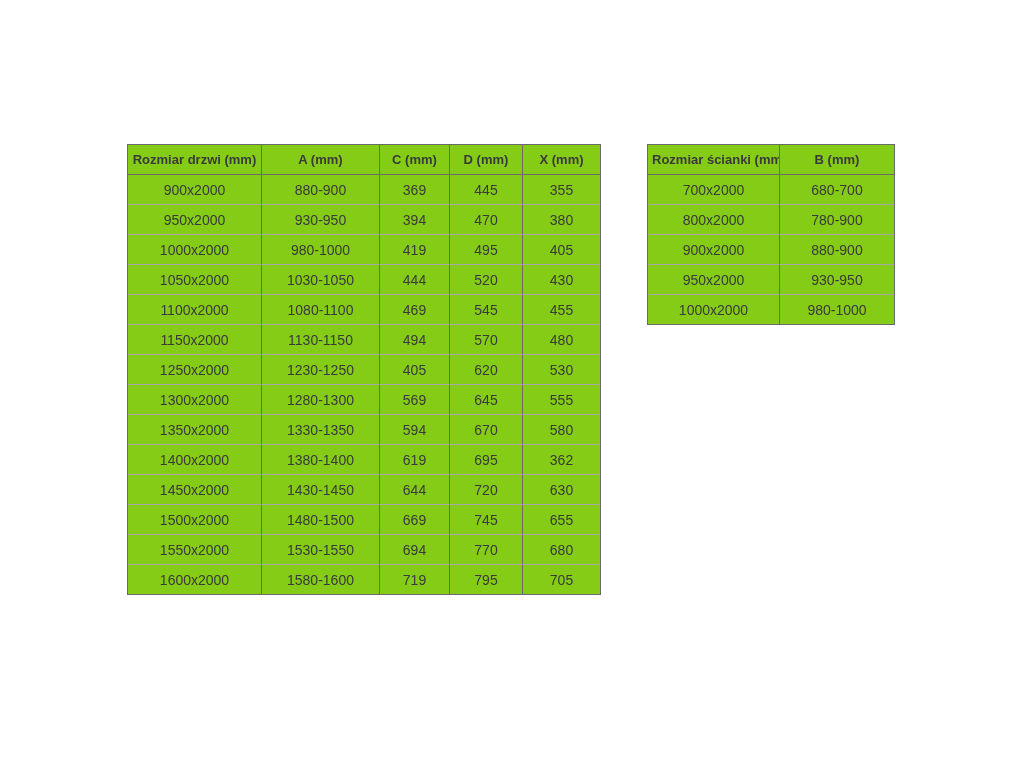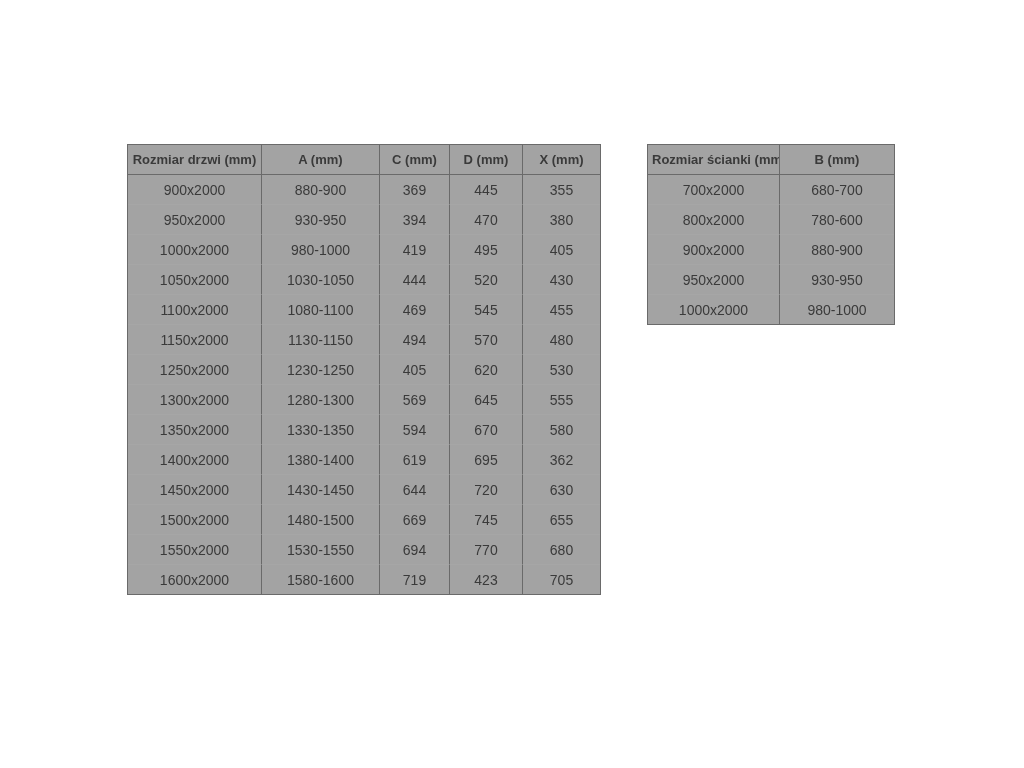--- a/index.html
+++ b/index.html
@@ -15,21 +15,21 @@
     font-family: "Liberation Sans", sans-serif;
     color: #3a3a3a;
     overflow: hidden;
   }
   table.spec-table {
     position: absolute;
     top: 144px;
     border-spacing: 0;
     border: 1px solid #6a6a6a;
     table-layout: fixed;
-    background: #a3a3a3;
+    background: #84cc16;
   }
   table.doors { left: 127px; width: 472px; }
   table.walls { left: 647px; width: 246px; }
 
   .spec-table th, .spec-table td {
     height: 29px;
     padding: 0 4px;
     text-align: center;
     vertical-align: middle;
     border-right: 1px solid #6a6a6a;
@@ -168,21 +168,21 @@
           <td>1550x2000</td>
           <td>1530-1550</td>
           <td>694</td>
           <td>770</td>
           <td>680</td>
         </tr>
         <tr>
           <td>1600x2000</td>
           <td>1580-1600</td>
           <td>719</td>
-          <td>423</td>
+          <td>795</td>
           <td>705</td>
         </tr>
       </tbody>
     </table>
 
   <table class="spec-table walls">
     <colgroup>
       <col class="c0">
         <col class="c1">
     </colgroup>
@@ -192,21 +192,21 @@
           <th>B (mm)</th>
         </tr>
       </thead>
       <tbody>
         <tr>
           <td>700x2000</td>
           <td>680-700</td>
         </tr>
         <tr>
           <td>800x2000</td>
-          <td>780-600</td>
+          <td>780-900</td>
         </tr>
         <tr>
           <td>900x2000</td>
           <td>880-900</td>
         </tr>
         <tr>
           <td>950x2000</td>
           <td>930-950</td>
         </tr>
         <tr>

